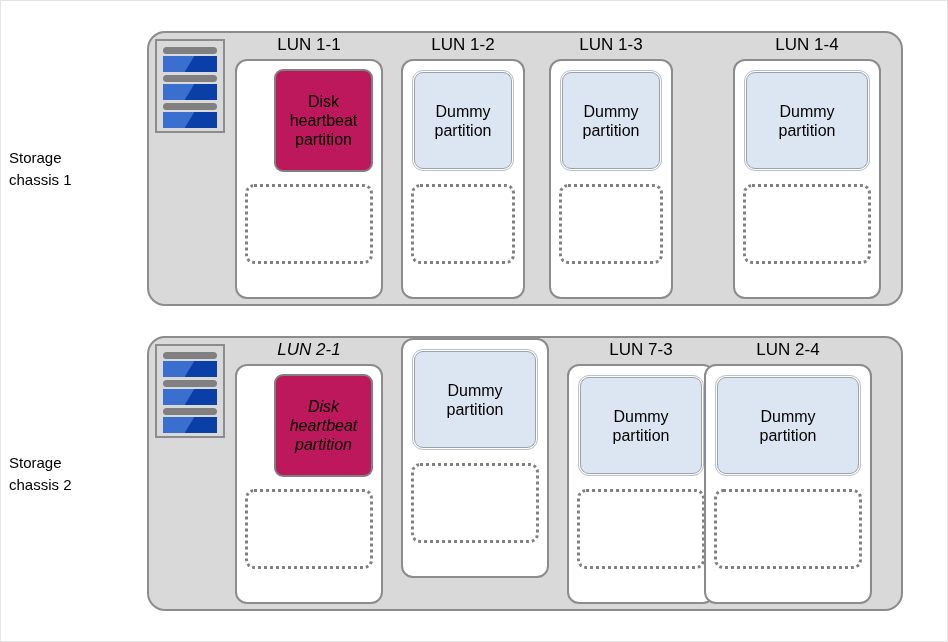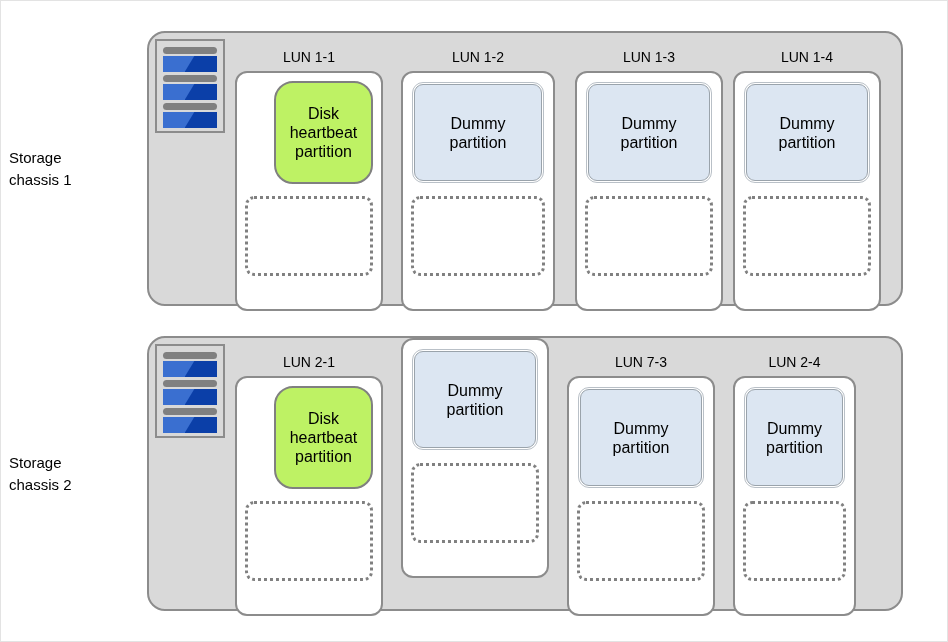--- a/index.html
+++ b/index.html
@@ -85,25 +85,25 @@
     clip-path: polygon(30% 0, 100% 0, 100% 100%, 0 100%);
   }
 
   
   .lun-col {
     position: absolute;
     top: 0;
   }
   .lun-title {
     text-align: center;
-    font-size: 14px;
+    font-size: 17px;
     line-height: 20px;
     color: #000;
     height: 24px;
-    padding-top: 14px;
+    padding-top: 2px;
   }
   .lun-box {
     background: #ffffff;
     border: 2px solid #8c8c8c;
     border-radius: 12px;
     box-sizing: border-box;
     padding: 8px 8px 10px 8px;
   }
 
   
@@ -111,23 +111,23 @@
     box-sizing: border-box;
     display: flex;
     align-items: center;
     justify-content: center;
     text-align: center;
     font-size: 16px;
     line-height: 19px;
     white-space: pre-line;
   }
   .part-heartbeat {
-    background: #bef264;
+    background: #be185d;
     border: 2px solid #808080;
-    border-radius: 19px;
+    border-radius: 9px;
     margin-left: 29px;
   }
   .part-dummy {
     background: #dce6f2;
     border: 1px solid #9aa3ab;
     border-radius: 9px;
     outline: 1px solid #b9c0c7;
     outline-offset: 1px;
   }
   .part-empty {
@@ -168,32 +168,32 @@
     <div class="lun-col" style="left:86px; width:148px;">
       <div class="lun-title">LUN 1-1</div>
       <div class="lun-box" style="height:240px;">
         <div class="part part-heartbeat" style="height:103px;">Disk
 heartbeat
 partition</div>
         <div class="part part-empty" style="height:80px; margin-top:12px;"></div>
       </div>
     </div>
 
-    <div class="lun-col" style="left:252px; width:154px;border-radius:17px;">
+    <div class="lun-col" style="left:252px; width:124px;border-radius:17px;">
       <div class="lun-title">LUN 1-2</div>
       <div class="lun-box" style="height:240px;">
         <div class="dummy-wrap" style="height:103px;">
           <div class="part part-dummy" style="height:100%;">Dummy
 partition</div>
         </div>
         <div class="part part-empty" style="height:80px; margin-top:12px;"></div>
       </div>
     </div>
 
-    <div class="lun-col" style="left:426px; width:148px;">
+    <div class="lun-col" style="left:400px; width:124px;">
       <div class="lun-title">LUN 1-3</div>
       <div class="lun-box" style="height:240px;">
         <div class="dummy-wrap" style="height:103px;">
           <div class="part part-dummy" style="height:100%;">Dummy
 partition</div>
         </div>
         <div class="part part-empty" style="height:80px; margin-top:12px;"></div>
       </div>
     </div>
 
@@ -222,21 +222,21 @@
       <div class="bay">
         <div class="bay-slot"></div>
         <div class="bay-drive"></div>
       </div>
       <div class="bay">
         <div class="bay-slot"></div>
         <div class="bay-drive"></div>
       </div>
     </div>
 
-    <div class="lun-col" style="left:86px; width:148px;">
+    <div class="lun-col" style="left:86px; width:148px;font-style:italic;">
       <div class="lun-title">LUN 2-1</div>
       <div class="lun-box" style="height:240px;">
         <div class="part part-heartbeat" style="height:103px;">Disk
 heartbeat
 partition</div>
         <div class="part part-empty" style="height:80px; margin-top:12px;"></div>
       </div>
     </div>
 
     <div class="lun-col" style="left:252px; width:148px;">
@@ -253,21 +253,21 @@
       <div class="lun-title">LUN 7-3</div>
       <div class="lun-box" style="height:240px;">
         <div class="dummy-wrap" style="height:103px;">
           <div class="part part-dummy" style="height:100%;">Dummy
 partition</div>
         </div>
         <div class="part part-empty" style="height:80px; margin-top:12px;"></div>
       </div>
     </div>
 
-    <div class="lun-col" style="left:584px; width:123px;">
+    <div class="lun-col" style="left:555px; width:168px;">
       <div class="lun-title">LUN 2-4</div>
       <div class="lun-box" style="height:240px;">
         <div class="dummy-wrap" style="height:103px;">
           <div class="part part-dummy" style="height:100%;">Dummy
 partition</div>
         </div>
         <div class="part part-empty" style="height:80px; margin-top:12px;"></div>
       </div>
     </div>
   </div>

